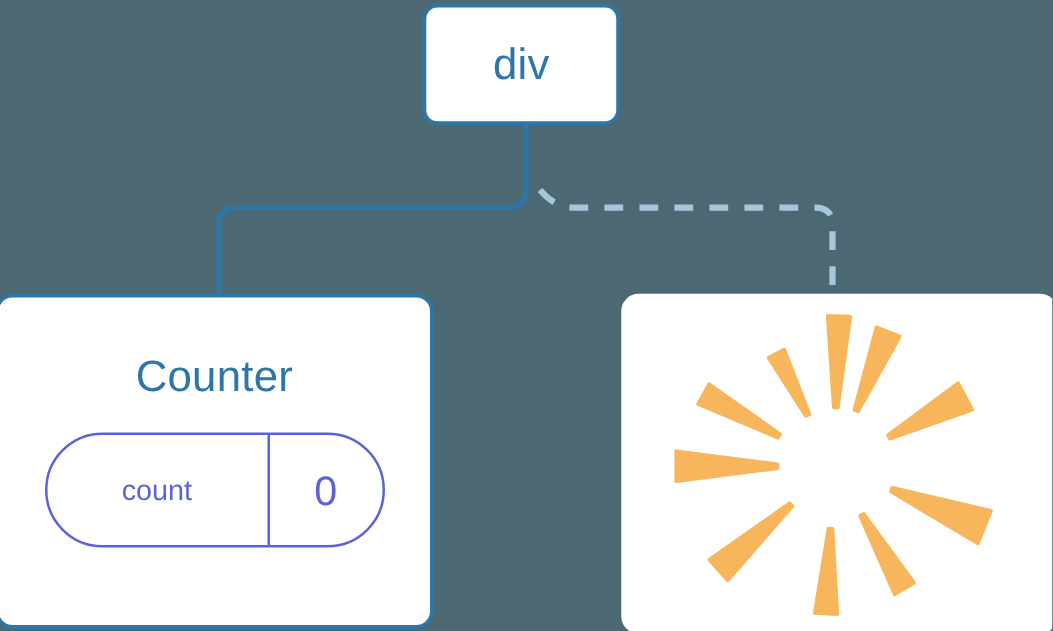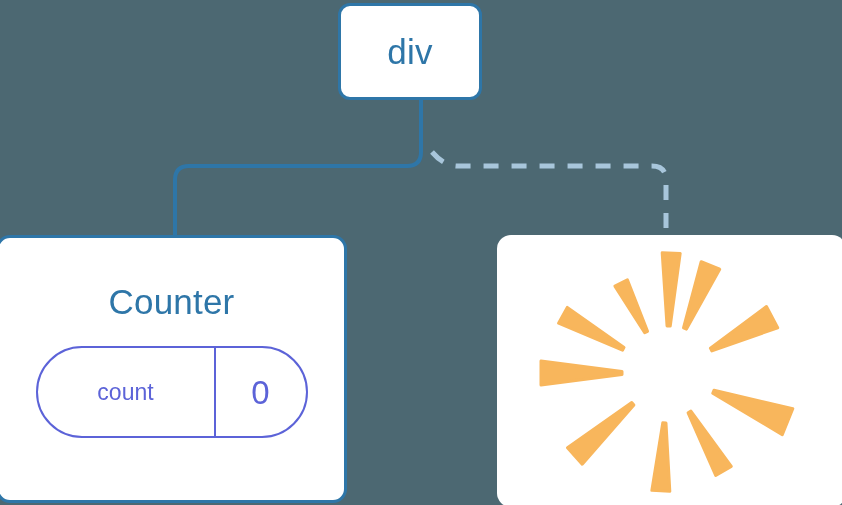--- a/index.html
+++ b/index.html
@@ -37,21 +37,21 @@
     box-sizing: border-box;
   }
   .node-bordered {
     border: 3px solid #2e76a8;
   }
 
   
   #node-div {
     left: 338px;
     top: 3px;
-    width: 144px;
+    width: 158px;
     height: 97px;
     border-radius: 12px;
     display: flex;
     align-items: center;
     justify-content: center;
   }
   #node-div .node-title {
     color: #2e76a8;
     font-size: 35px;
     line-height: 1;

